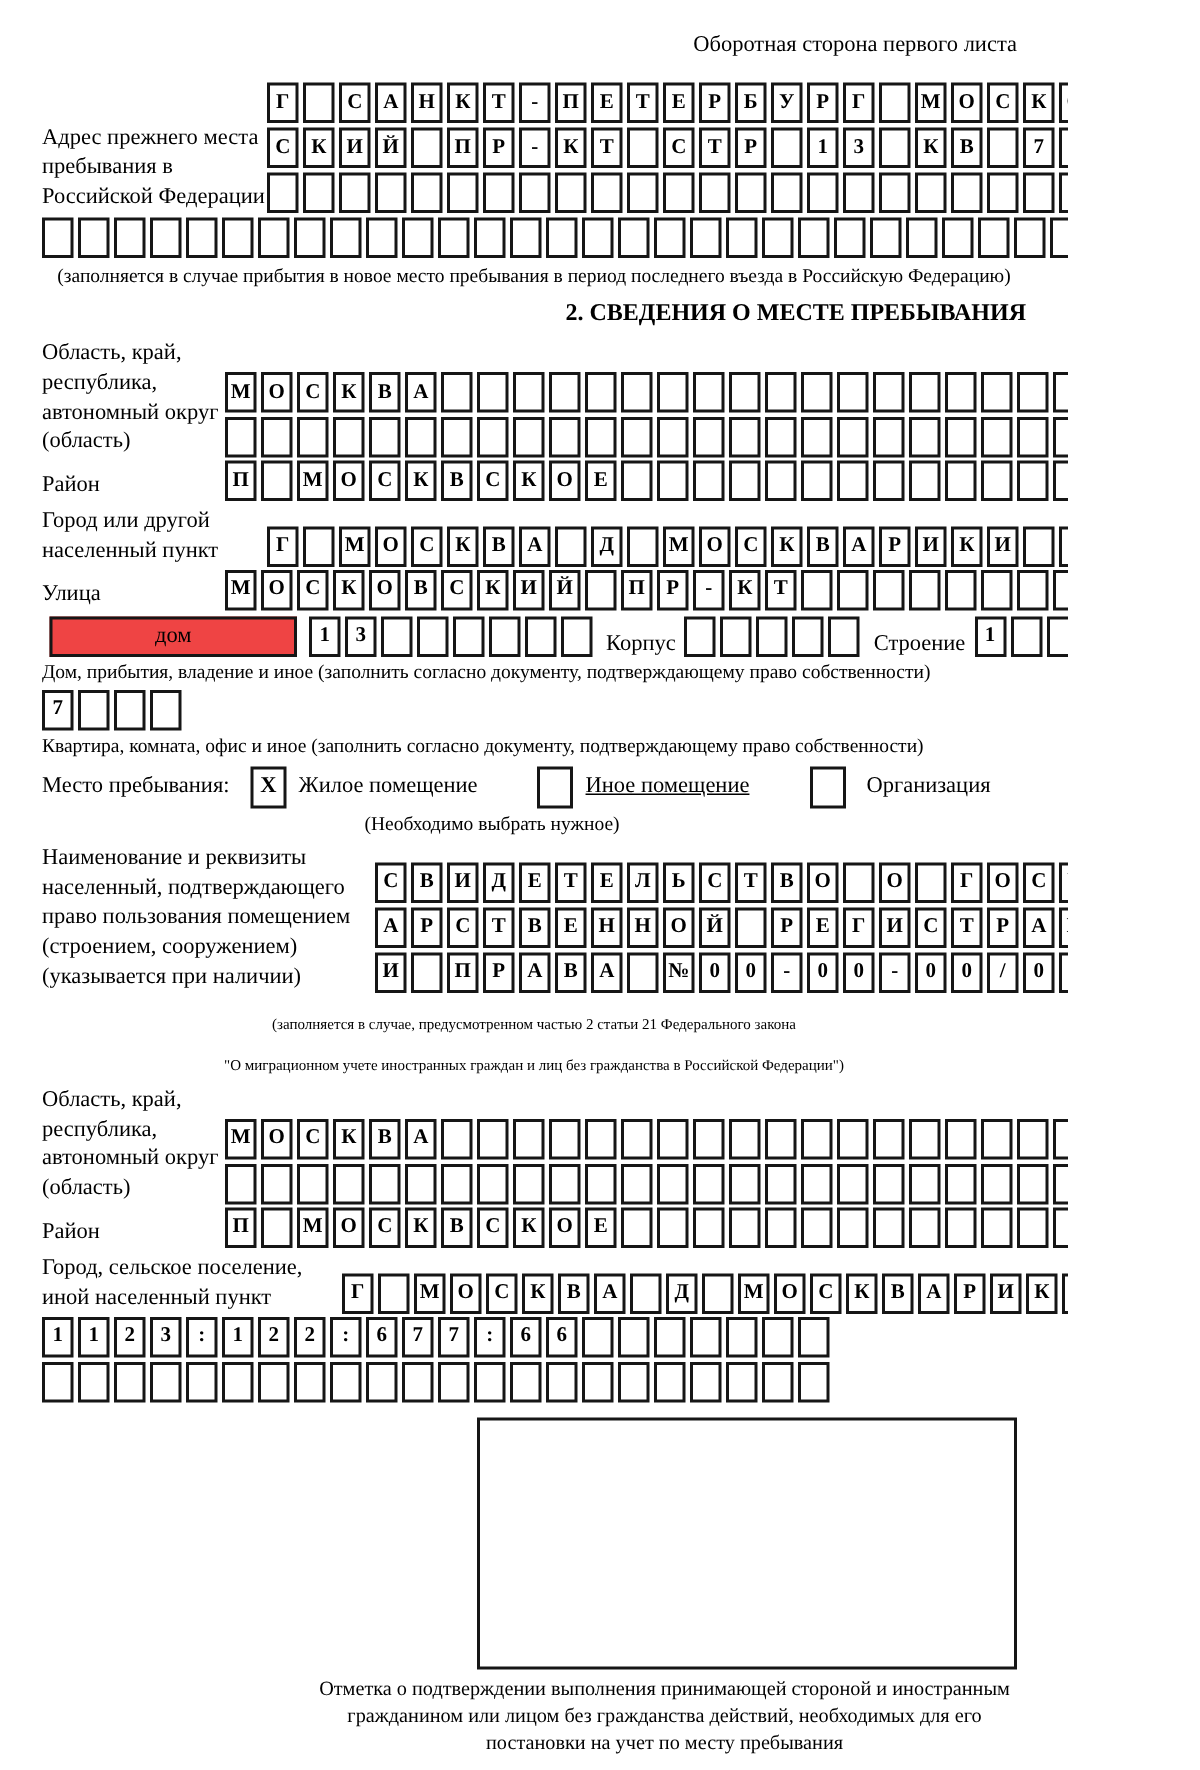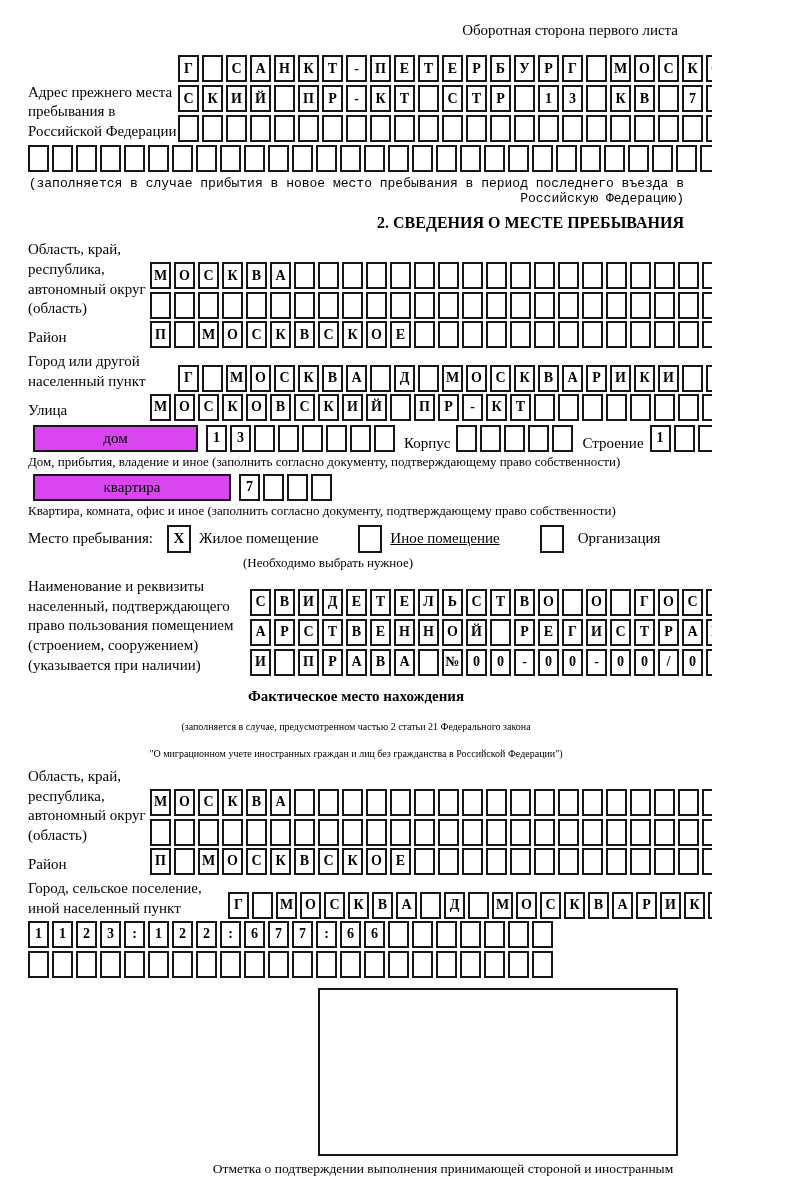--- a/index.html
+++ b/index.html
@@ -23,28 +23,28 @@
   .rows{display:flex;flex-direction:column;gap:3px;}
   .cells{display:flex;flex-wrap:nowrap;}
   .cell{
     width:17px;height:23px;flex-shrink:0;
     border:2px solid #161616;margin-right:3px;
     display:flex;align-items:center;justify-content:center;
     font-size:14px;font-weight:bold;line-height:1;
     background:#fff;
   }
   .caption{font-size:13px;margin:2px 0 4px 0;}
-  .caption.center{text-align:right;font-family:Liberation Mono, monospace;}
+  .caption.center{text-align:center;}
   .sec-title{text-align:right;font-weight:bold;font-size:16px;margin:8px 0 6px 0;}
   .sub-title{text-align:center;font-weight:bold;font-size:15px;margin:12px 0 6px 0;}
   .note-line{text-align:center;font-size:10px;margin:16px 0;}
   .wide-box{
     border:2px solid #161616;height:27px;box-sizing:border-box;
     display:flex;align-items:center;justify-content:center;
-    font-size:15px;margin-right:8px;flex-shrink:0;background:#d946ef;
+    font-size:15px;margin-right:8px;flex-shrink:0;background:#ef4444;
   }
   .inline-lbl{font-size:15px;padding:4px 6px 0 6px;flex-shrink:0;}
   .chk{
     width:20px;height:24px;flex-shrink:0;
     border:2px solid #161616;
     display:flex;align-items:center;justify-content:center;
     font-size:15px;font-weight:bold;background:#fff;
   }
   .stay-row{display:flex;align-items:center;margin:6px 0 0 0;}
   .stay-row .txt{margin-right:14px;}
@@ -359,21 +359,20 @@
     <div class="cells">
         <span class="cell">1</span>
         <span class="cell"></span>
         <span class="cell"></span>
         <span class="cell"></span>
       </div>
   </div>
   <div class="caption">Дом, прибытия, владение и иное (заполнить согласно документу, подтверждающему право собственности)</div>
 
   <div class="frow">
-    <div class="wide-box" style="width:198px;margin-left:5px;">квартира</div>
     <div class="cells">
         <span class="cell">7</span>
         <span class="cell"></span>
         <span class="cell"></span>
         <span class="cell"></span>
       </div>
   </div>
   <div class="caption">Квартира, комната, офис и иное (заполнить согласно документу, подтверждающему право собственности)</div>
 
   <div class="stay-row">
@@ -455,21 +454,20 @@
           <span class="cell">0</span>
           <span class="cell">0</span>
           <span class="cell">/</span>
           <span class="cell">0</span>
           <span class="cell">0</span>
           <span class="cell">0</span>
         </div>
     </div>
   </div>
 
-  <div class="sub-title">Фактическое место нахождения</div>
   <div class="note-line">(заполняется в случае, предусмотренном частью 2 статьи 21 Федерального закона</div>
   <div class="note-line mb6">"О миграционном учете иностранных граждан и лиц без гражданства в Российской Федерации")</div>
 
   <div class="frow">
     <div class="lbl w122">Область, край, республика, автономный округ (область)</div>
     <div class="rows">
       <div class="cells">
           <span class="cell">М</span>
           <span class="cell">О</span>
           <span class="cell">С</span>

